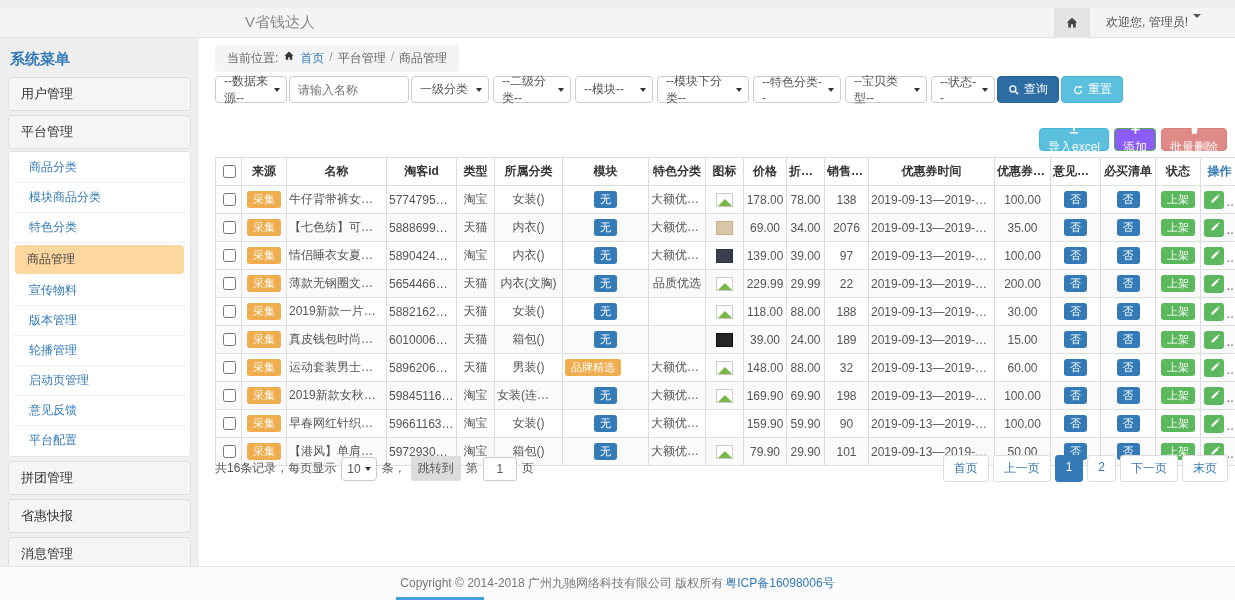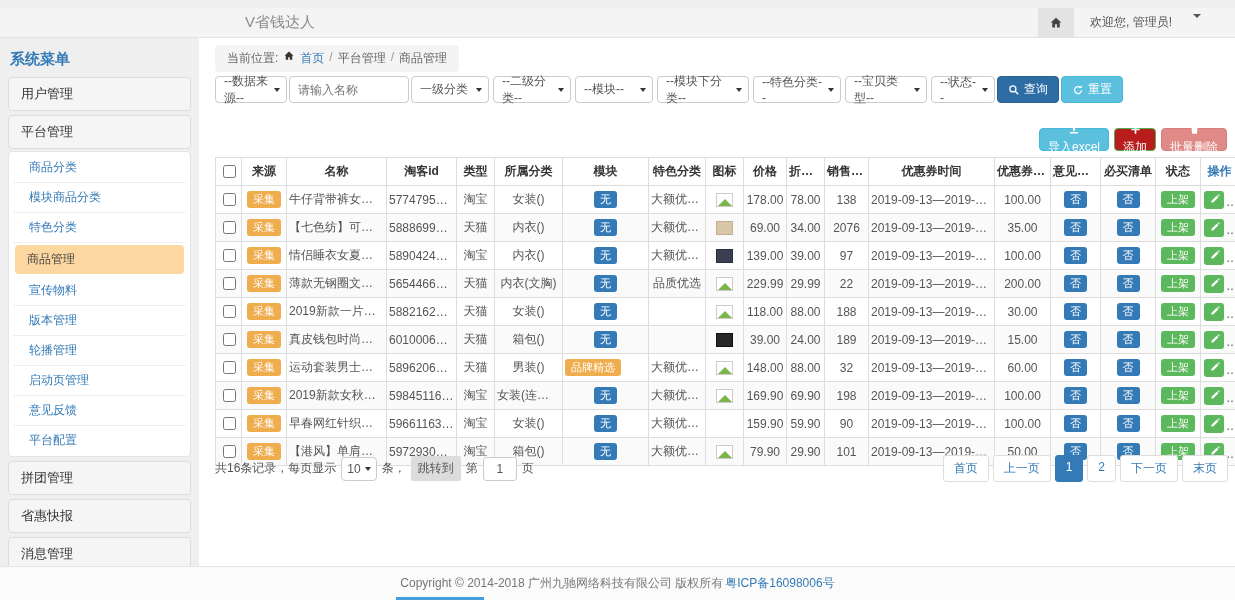--- a/index.html
+++ b/index.html
@@ -8,21 +8,21 @@
     width:1235px; height:600px; position:relative; overflow:hidden;
     font-family:"Liberation Sans","DejaVu Sans",sans-serif; font-size:12px;
     background:#efefef; color:#333;
   }
   
   .topbar { position:absolute; top:8px; left:0; right:0; height:30px; background:#f4f4f4;
     border-bottom:1px solid #e3e3e3; display:flex; align-items:center; z-index:5; }
   .brand { margin-left:245px; font-size:15px; color:#8b8b8b; }
   .topbar-right { margin-left:auto; display:flex; align-items:center; height:100%; }
   .home-btn { width:36px; height:100%; background:#e3e3e3; display:flex; align-items:center; justify-content:center; cursor:pointer; }
-  .welcome { padding:0 34px 0 16px; color:#555; cursor:pointer; display:flex; gap:21px; }
+  .welcome { padding:0 34px 0 16px; color:#555; cursor:pointer; display:flex; gap:5px; }
   .caret-down { width:0; height:0; border-left:4px solid transparent; border-right:4px solid transparent; border-top:4px solid #555; display:inline-block; }
   
   .main-white { position:absolute; left:199px; top:31px; width:1036px; height:535px; background:#fff; }
   
   .sidebar { position:absolute; left:8px; top:50px; width:183px; z-index:2; }
   .sidebar-heading { color:#337ab7; font-size:15px; font-weight:bold; margin:0 0 8px 2px; }
   .panel { background:#f5f5f5; border:1px solid #ddd; border-radius:4px; margin-bottom:4px;
     padding:7px 12px; color:#333; font-size:13px; cursor:pointer; }
   .submenu { background:#fff; border:1px solid #e4e4e4; border-radius:4px; margin:-2px 0 4px; padding:1px 0; }
   .submenu-item { padding:6px 10px 6px 16px; color:#337ab7; font-size:12px; cursor:pointer;
@@ -42,21 +42,21 @@
   .select-box .sel-caret { width:0; height:0; border-left:3.5px solid transparent; border-right:3.5px solid transparent; border-top:4px solid #333; margin-left:4px; }
   .txt-input { height:27px; border:1px solid #ccc; border-radius:4px; padding:0 8px; font-size:12px; color:#555; font-family:inherit; }
   .btn { height:27px; border-radius:4px; border:1px solid transparent; color:#fff; font-size:12px;
     display:inline-flex; align-items:center; justify-content:center; gap:4px; padding:0 10px; cursor:pointer; font-family:inherit; }
   .btn-search { background:#2e6da4; border-color:#2a618f; }
   .btn-reset { background:#5bc0de; border-color:#46b8da; }
   
   .toolbar { position:absolute; right:8px; top:128px; display:flex; gap:5px; z-index:3; }
   .btn-sm { height:23px; padding:0 8px; font-size:12px;flex-direction:column; }
   .btn-import { background:#5bc0de; border-color:#46b8da; }
-  .btn-add { background:#b91c1c; border-color:#4cae4c; }
+  .btn-add { background:#8b5cf6; border-color:#4cae4c; }
   .btn-batch-del { background:#df8a87; border-color:#d67e7b; }
   
   table.grid { position:absolute; left:215px; top:157px; width:1013px; border-collapse:collapse;
     table-layout:fixed; background:#fff; z-index:3; }
   .grid th, .grid td { border:1px solid #ddd; text-align:center; padding:4px 2px; font-size:12px;
     color:#555; white-space:nowrap; overflow:hidden; text-overflow:ellipsis; height:26px; }
   .grid th { color:#333; font-weight:bold; background:#fff; }
   .grid th.op-col { color:#337ab7; }
   .grid tbody tr:nth-child(even) td { background:#fafafa; }
   .tag { display:inline-block; padding:2px 6px; border-radius:3px; color:#fff; font-size:11px; line-height:13px; }

